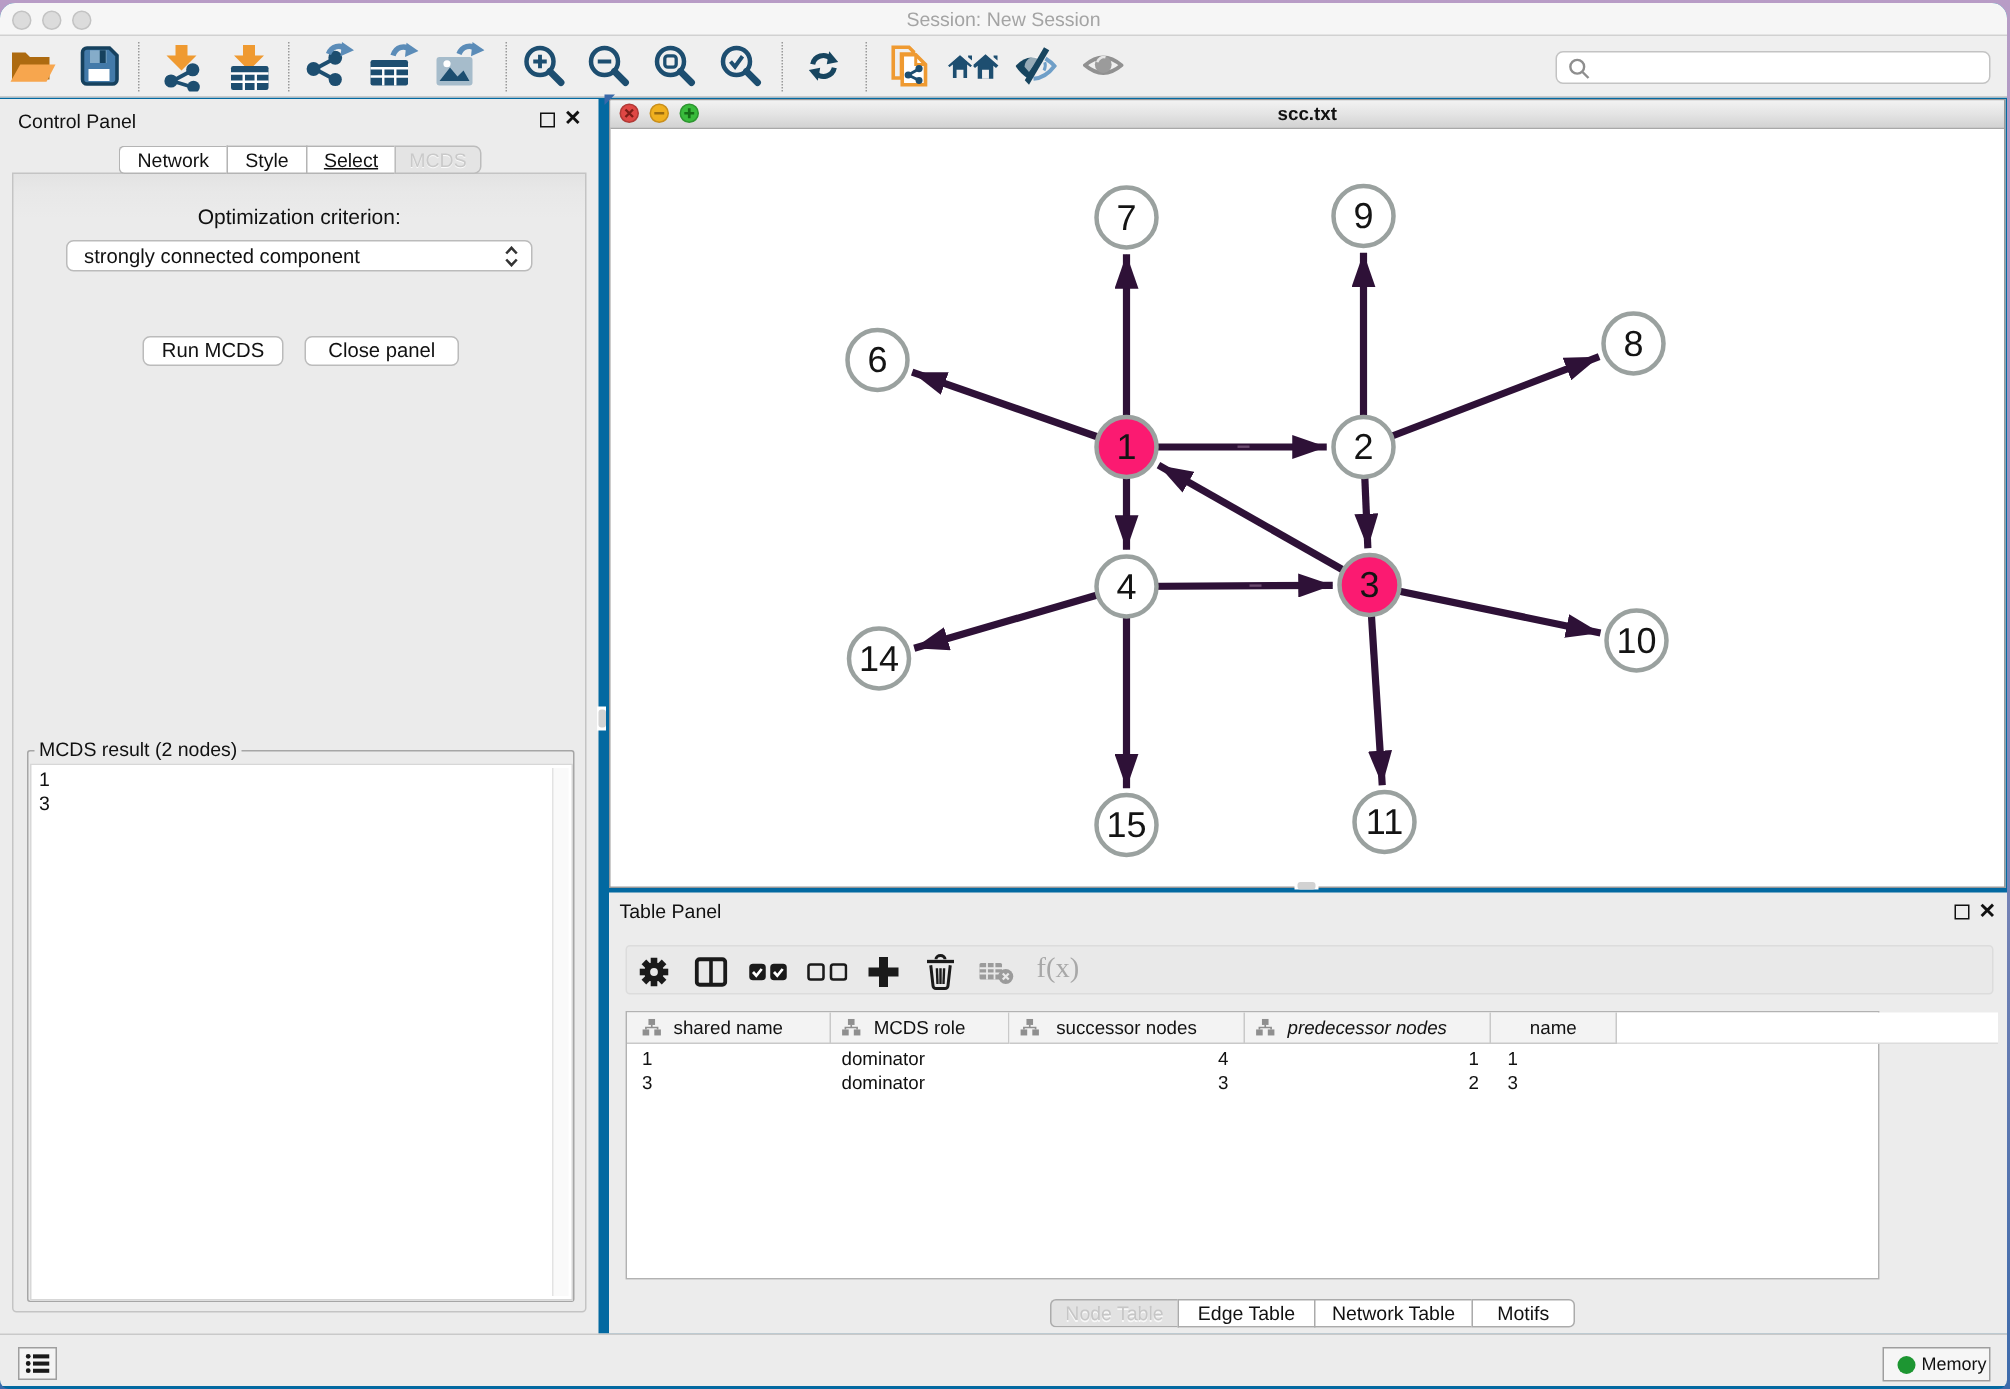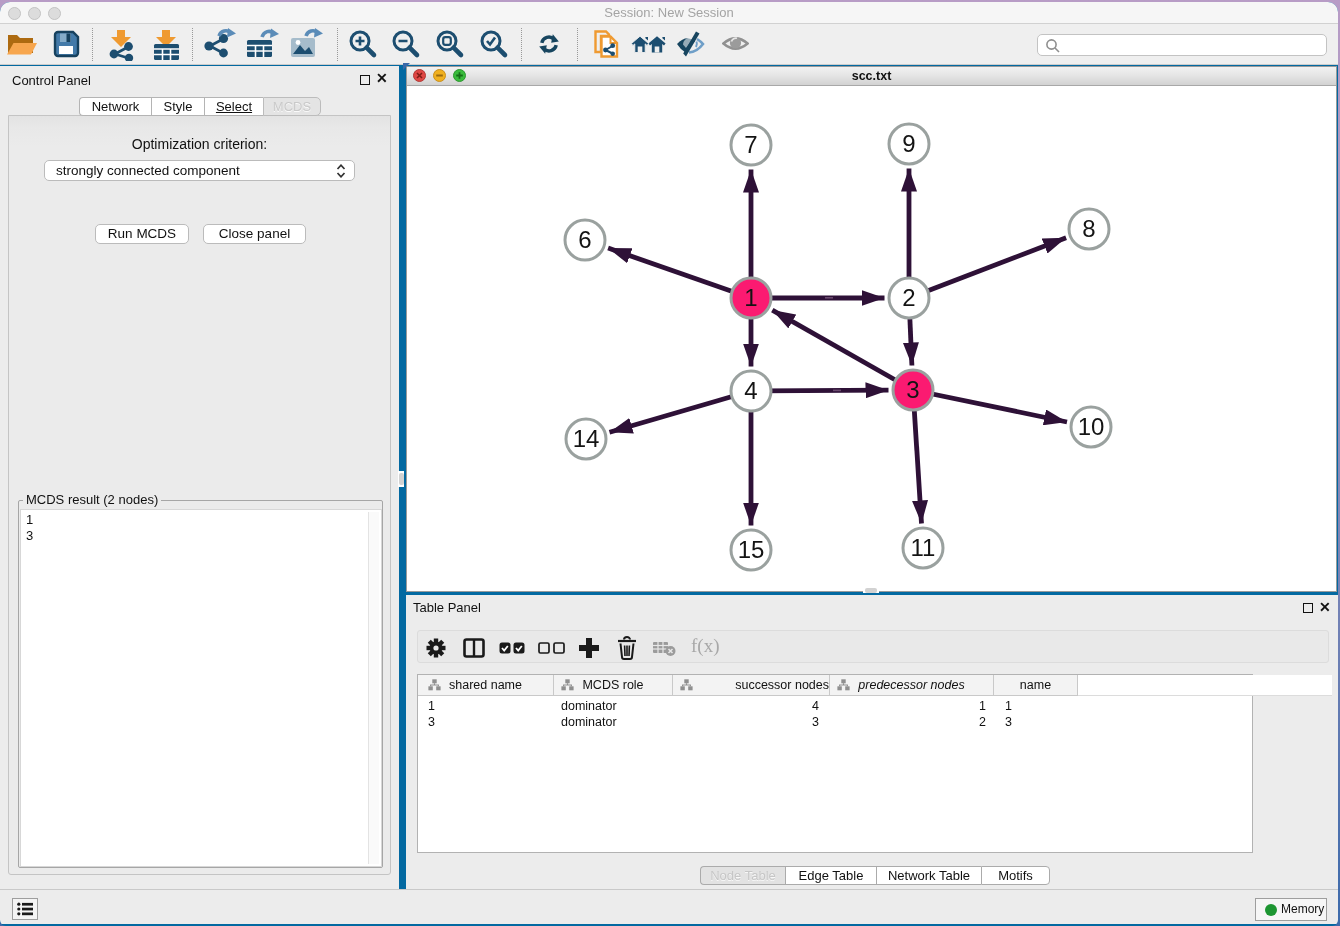--- a/index.html
+++ b/index.html
@@ -378,21 +378,21 @@
             <rect x="0.4" y="7.3" width="4.4" height="4" fill="#8f8f8f"></rect>
             <rect x="8.2" y="7.3" width="4.4" height="4" fill="#8f8f8f"></rect>
             <path d="M6.5,4.3 V6 M2.6,7.3 V6 H10.4 V7.3" fill="none" stroke="#8f8f8f" stroke-width="1.1"></path>
           </svg>shared name</div>
       <div class="th" style="left:136px;width:119px;"><svg width="13" height="12" viewBox="0 0 13 12" style="position:absolute;top:4px;left:7px;">
             <rect x="4.3" y="0.3" width="4.4" height="4" fill="#8f8f8f"></rect>
             <rect x="0.4" y="7.3" width="4.4" height="4" fill="#8f8f8f"></rect>
             <rect x="8.2" y="7.3" width="4.4" height="4" fill="#8f8f8f"></rect>
             <path d="M6.5,4.3 V6 M2.6,7.3 V6 H10.4 V7.3" fill="none" stroke="#8f8f8f" stroke-width="1.1"></path>
           </svg>MCDS role</div>
-      <div class="th" style="left:255px;width:157px;text-align:right;"><svg width="13" height="12" viewBox="0 0 13 12" style="position:absolute;top:4px;left:7px;">
+      <div class="th" style="left:255px;width:157px;"><svg width="13" height="12" viewBox="0 0 13 12" style="position:absolute;top:4px;left:7px;">
             <rect x="4.3" y="0.3" width="4.4" height="4" fill="#8f8f8f"></rect>
             <rect x="0.4" y="7.3" width="4.4" height="4" fill="#8f8f8f"></rect>
             <rect x="8.2" y="7.3" width="4.4" height="4" fill="#8f8f8f"></rect>
             <path d="M6.5,4.3 V6 M2.6,7.3 V6 H10.4 V7.3" fill="none" stroke="#8f8f8f" stroke-width="1.1"></path>
           </svg>successor nodes</div>
       <div class="th" style="left:412px;width:164px;font-style:italic;"><svg width="13" height="12" viewBox="0 0 13 12" style="position:absolute;top:4px;left:7px;">
             <rect x="4.3" y="0.3" width="4.4" height="4" fill="#8f8f8f"></rect>
             <rect x="0.4" y="7.3" width="4.4" height="4" fill="#8f8f8f"></rect>
             <rect x="8.2" y="7.3" width="4.4" height="4" fill="#8f8f8f"></rect>
             <path d="M6.5,4.3 V6 M2.6,7.3 V6 H10.4 V7.3" fill="none" stroke="#8f8f8f" stroke-width="1.1"></path>

